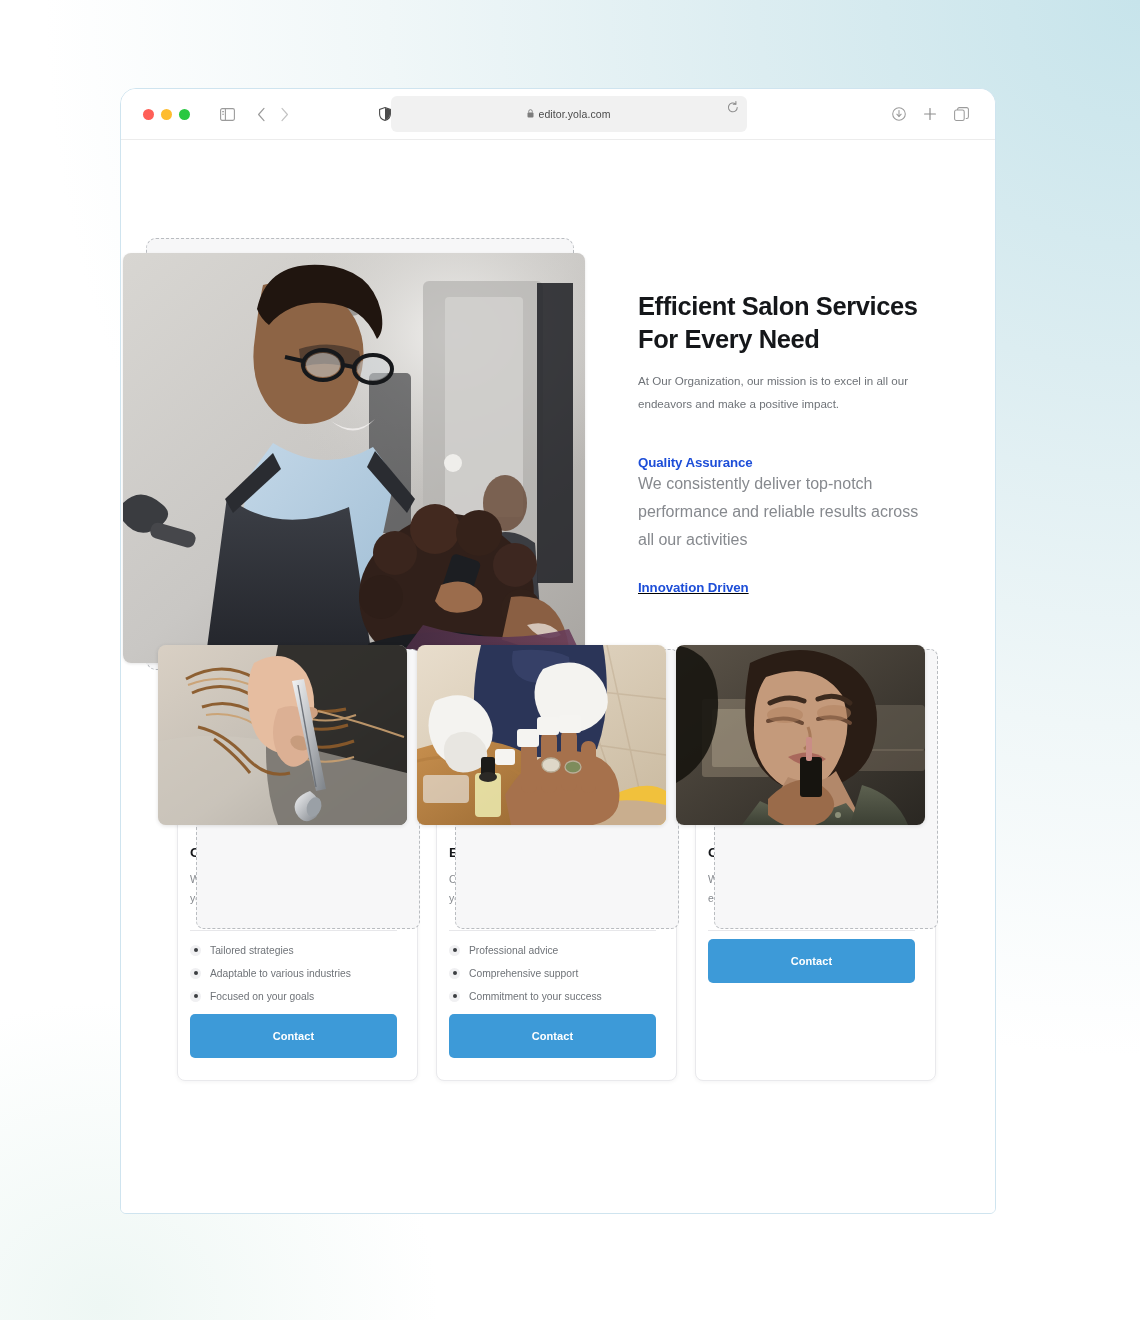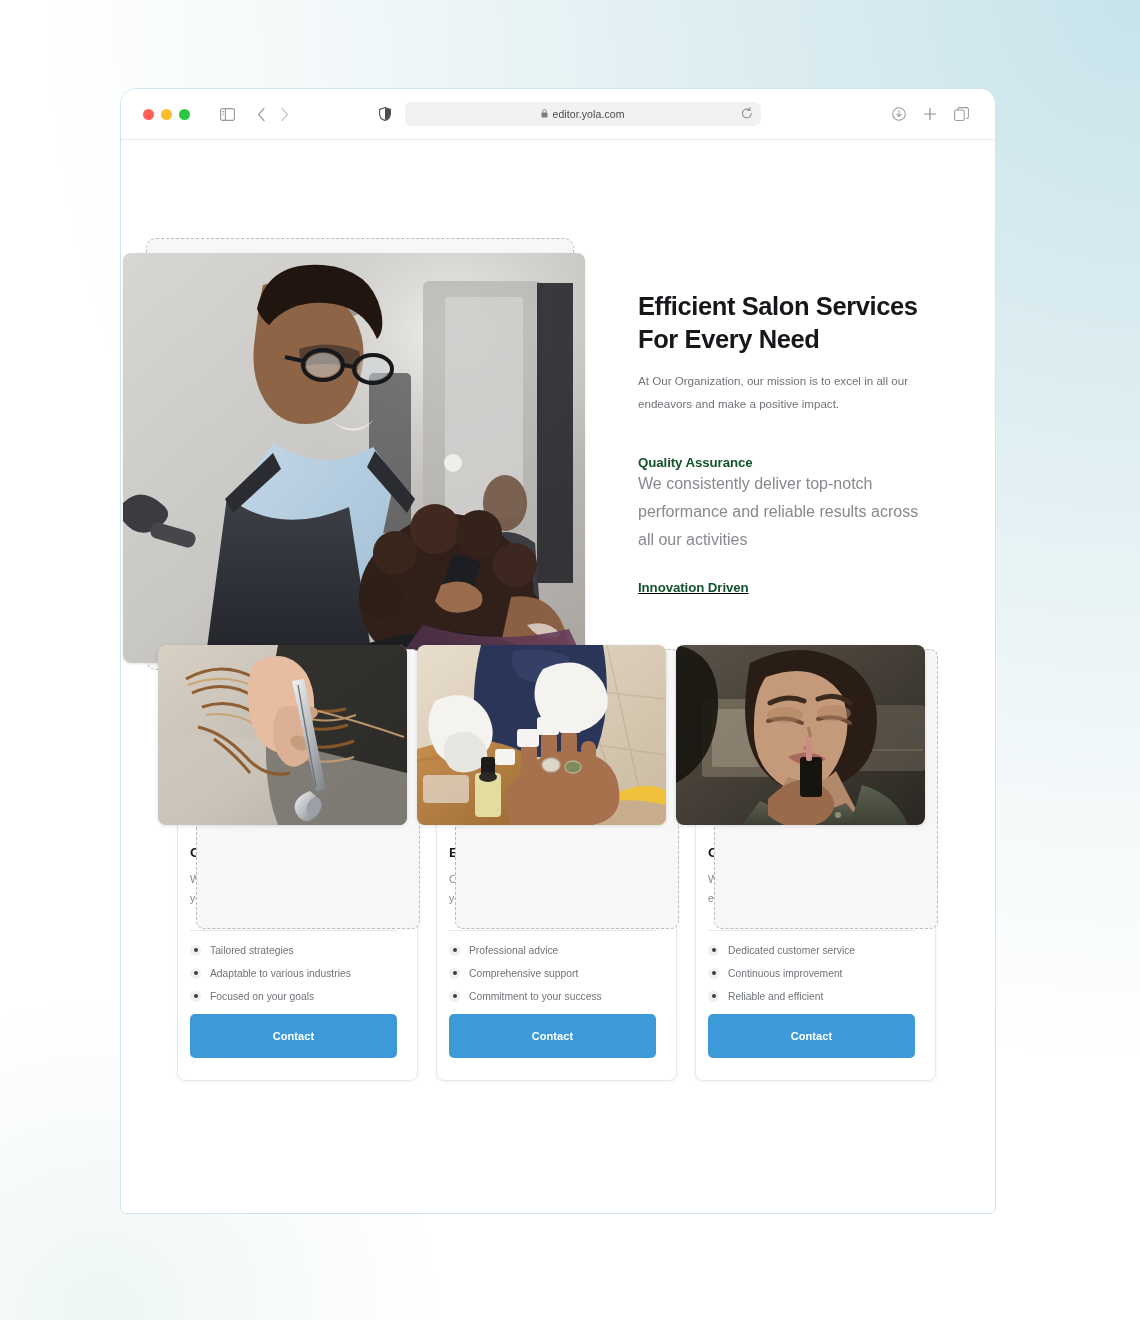--- a/index.html
+++ b/index.html
@@ -54,23 +54,22 @@
   .tb-icon {
     color: #9b9b9b;
     display: inline-flex; align-items: center; justify-content: center;
   }
   #sidebar-toggle-icon { margin-left: 30px; }
   #nav-back-icon { margin-left: 22px; }
   #nav-fwd-icon { margin-left: 14px; }
   #shield-icon { margin-left: 90px; color: #4b4b4b; }
 
   #address-bar {
-    margin-left: 14px;
     flex: 0 0 356px;
-    height: 24px;
+    height: 36px;
     background: #f1f1f1;
     border-radius: 6px;
     display: flex; align-items: center; justify-content: center;
     position: relative;
   }
   #lock-icon { font-size: 8px; color: #7d7d7d; margin-right: 4px; line-height: 1; }
   #url-text { font-size: 10.5px; color: #4a4a4a; letter-spacing: .1px; }
   #reload-icon { position: absolute; right: 8px; top: 4px; color:#8a8a8a; }
 
   #tb-right { margin-left: auto; display: flex; align-items: center; gap: 17px; padding-right: 4px; }
@@ -115,21 +114,21 @@
     white-space: pre-line;
   }
   #hero-sub {
     margin-top: 15px;
     font-size: 11.6px;
     line-height: 1.95;
     color: #6f7378;
   }
   .feature { margin-top: 24px; }
   .feature-title {
-    font-size: 13.3px; font-weight: 700; color: #14532d; letter-spacing: -0.1px;
+    font-size: 13.3px; font-weight: 700; color: #1d4ed8; letter-spacing: -0.1px;
   }
   .feature-body {
     margin-top: 0;
     font-size: 16px; line-height: 1.75; color: #86898e;
   }
   #feature-1 { margin-top: 40px; }
   #feature-2 { margin-top: 26px; text-decoration: underline; }
 
   
   #cards-row {
@@ -586,38 +585,18 @@
             <circle cx="162" cy="170" r="3" fill="#8b8f78"></circle>
 
             <path d="M92 154 q34 -34 60 -8 q14 16 -4 30 q-30 16 -56 -6 z" fill="#9a6b4a"></path>
             <rect x="124" y="112" width="22" height="40" rx="3" fill="#16140f"></rect>
             <rect x="130" y="92" width="6" height="24" rx="2" fill="#c98d86"></rect>
           </svg>
         </div>
         <div class="card-title">Comprehensive Support</div>
         <div class="card-desc">We offer extensive support services to ensure smooth operations</div>
         <div class="card-divider"></div>
-        <ul class="card-list">
-          <li>
-            <span class="li-bullet">
-                <i></i>
-              </span>
-            <span>Dedicated customer service</span>
-          </li>
-          <li>
-            <span class="li-bullet">
-                <i></i>
-              </span>
-            <span>Continuous improvement</span>
-          </li>
-          <li>
-            <span class="li-bullet">
-                <i></i>
-              </span>
-            <span>Reliable and efficient</span>
-          </li>
-        </ul>
         <button class="contact-button">Contact</button>
       </div>
 
     </div>
   </div>
 </div>
 
 </body></html>

